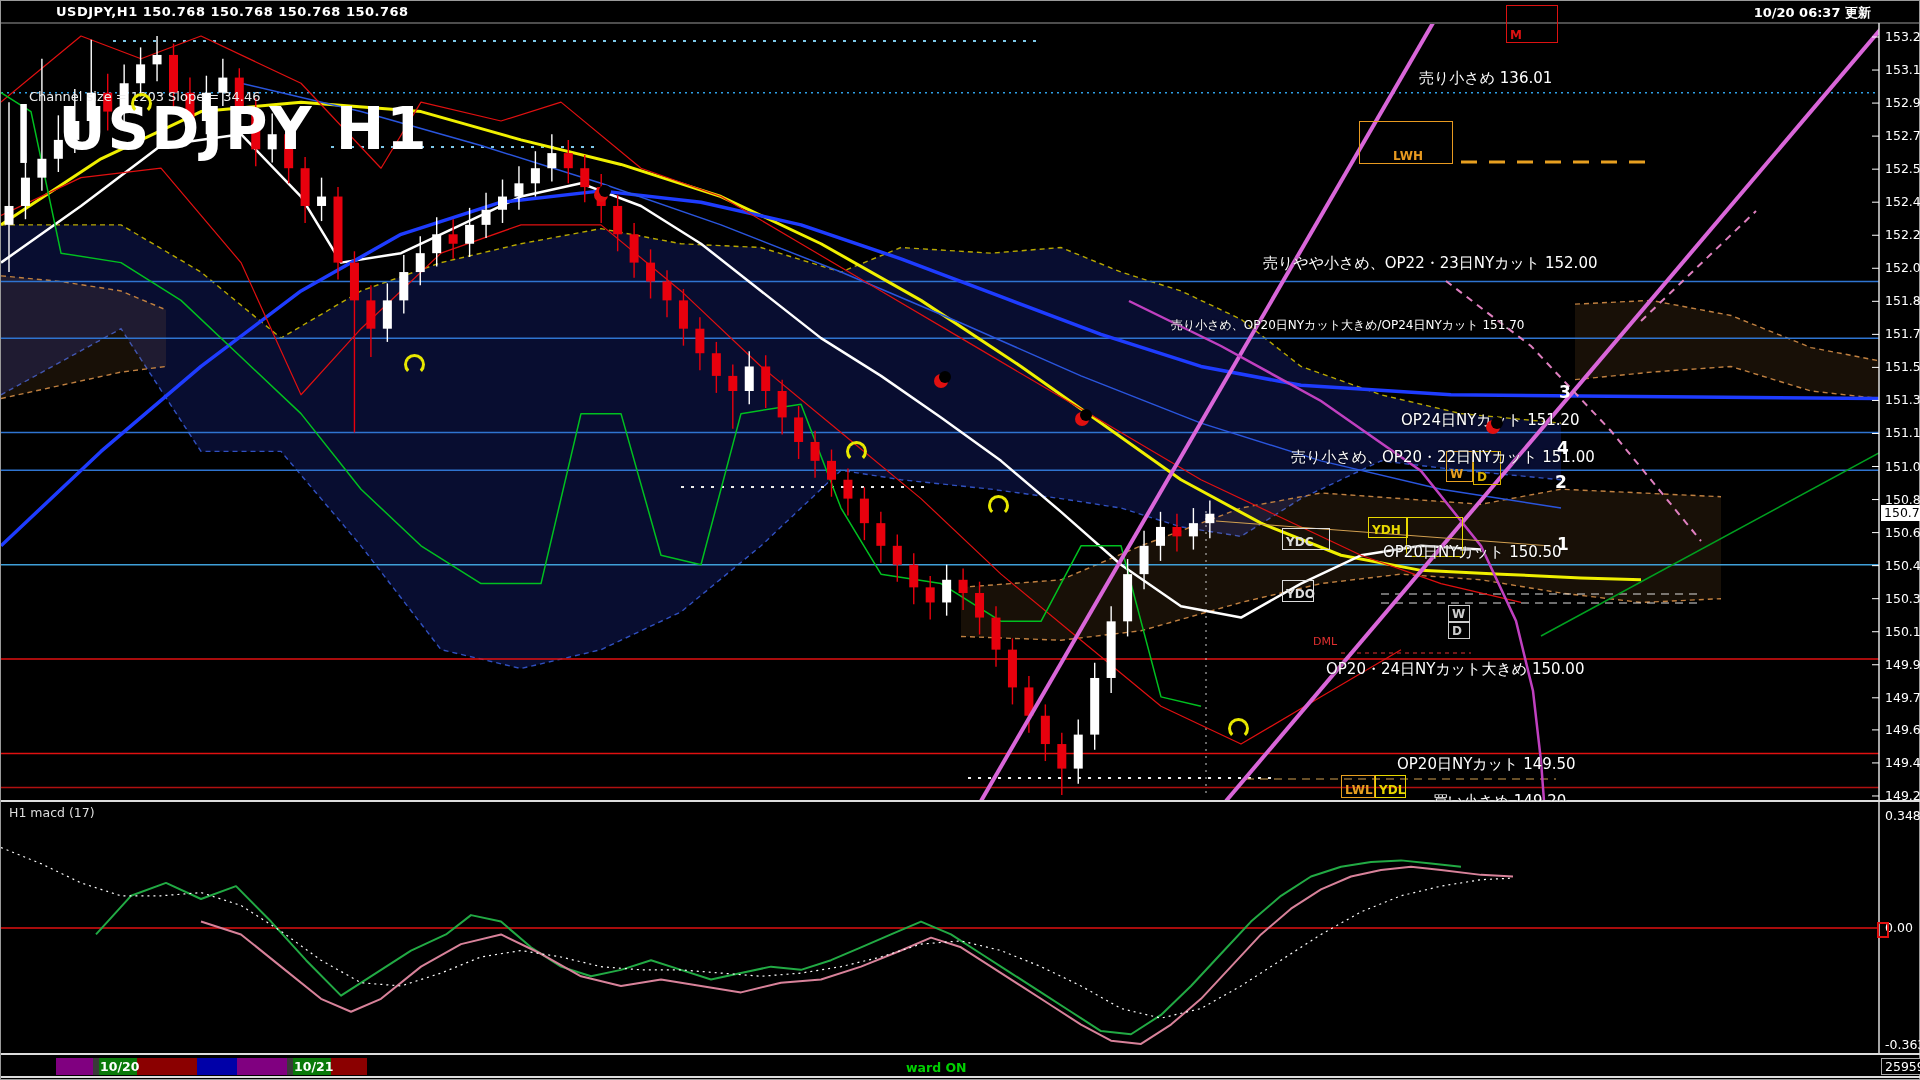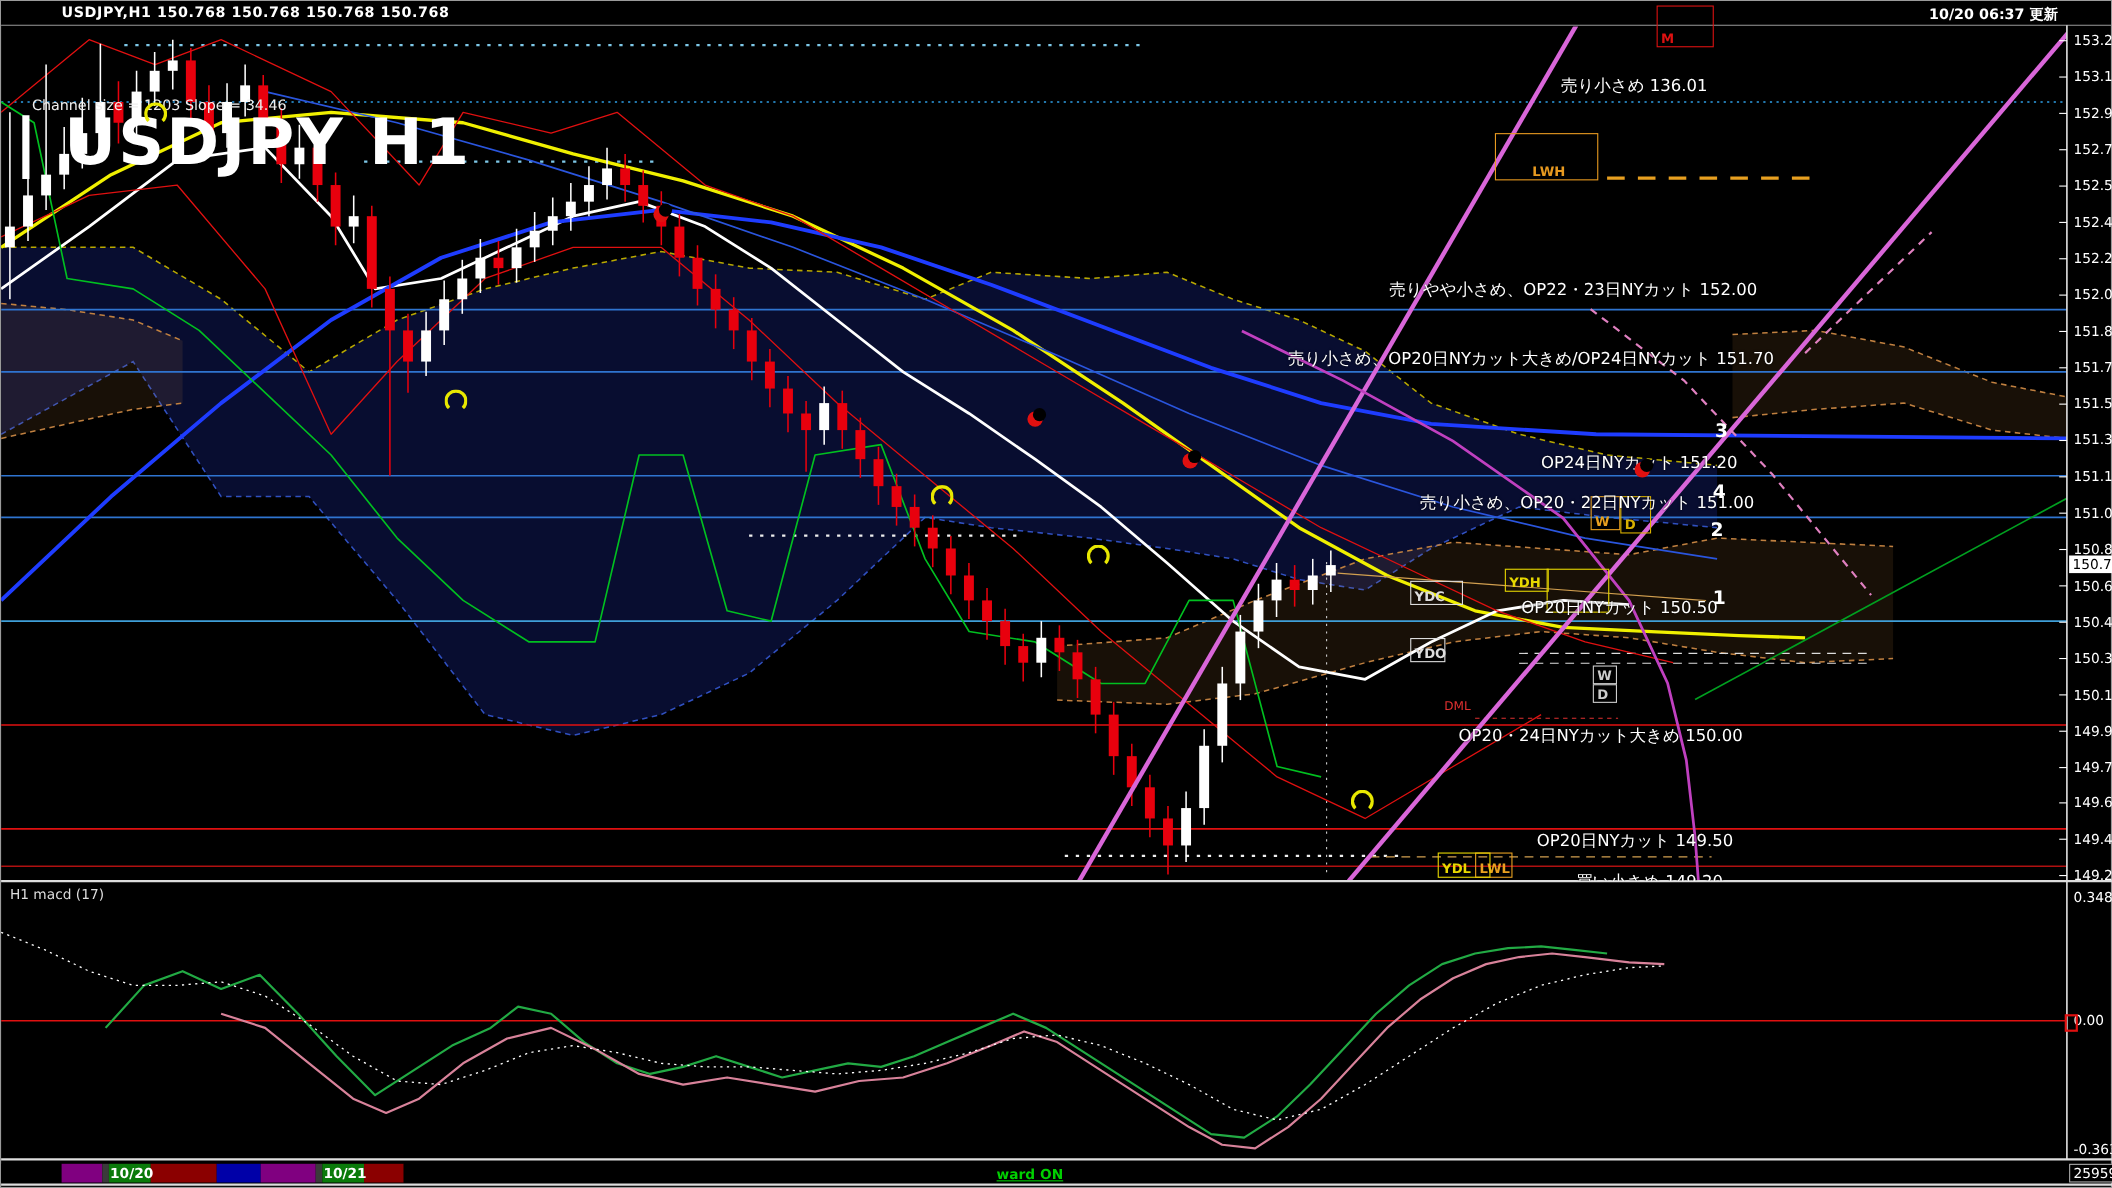--- a/index.html
+++ b/index.html
@@ -279,21 +279,21 @@
           <line x1="1871" y1="728.8959999999977" x2="1878" y2="728.8959999999977" stroke="#fff"></line>
           <line x1="1871" y1="761.9359999999998" x2="1878" y2="761.9359999999998" stroke="#fff"></line>
           <line x1="1871" y1="794.9759999999966" x2="1878" y2="794.9759999999966" stroke="#fff"></line>
         </g>
       </svg>
     <div class="main-clip">
       <div class="watermark">| USDJPY H1</div>
       <div class="channel-info">Channel size = 1203  Slope = 34.46</div>
     <div class="ann" style="left: 1418px; top: 46px; color: rgb(255, 255, 255); font-size: 15px;">売り小さめ 136.01</div>
         <div class="ann" style="left: 1262px; top: 231px; color: rgb(255, 255, 255); font-size: 15px;">売りやや小さめ、OP22・23日NYカット 152.00</div>
-        <div class="ann" style="left: 1170px; top: 294px; color: rgb(255, 255, 255); font-size: 15px;">売り小さめ、OP20日NYカット大きめ/OP24日NYカット 151.70</div>
+        <div class="ann" style="left: 1170px; top: 294px; color: rgb(255, 255, 255); font-size: 12px;">売り小さめ、OP20日NYカット大きめ/OP24日NYカット 151.70</div>
         <div class="ann" style="left: 1400px; top: 388px; color: rgb(255, 255, 255); font-size: 15px;">OP24日NYカット 151.20</div>
         <div class="ann" style="left: 1290px; top: 425px; color: rgb(255, 255, 255); font-size: 15px;">売り小さめ、OP20・22日NYカット 151.00</div>
         <div class="ann" style="left: 1382px; top: 520px; color: rgb(255, 255, 255); font-size: 15px;">OP20日NYカット 150.50</div>
         <div class="ann" style="left: 1325px; top: 637px; color: rgb(255, 255, 255); font-size: 15px; text-align: center;">OP20・24日NYカット大きめ 150.00</div>
         <div class="ann" style="left: 1396px; top: 732px; color: rgb(255, 255, 255); font-size: 15px;">OP20日NYカット 149.50</div>
         <div class="ann" style="left: 1432px; top: 769px; color: rgb(255, 255, 255); font-size: 15px;">買い小さめ 149.20</div>
         <div class="ann" style="left: 1312px; top: 612px; color: rgb(224, 48, 48); font-size: 11px;">DML</div>
       </div>
   <div class="num" style="left: 1558px; top: 381px;">3</div>
       <div class="num" style="left: 1556px; top: 437px;">4</div>
@@ -323,21 +323,21 @@
       </div>
       <div class="box" style="left: 1447px; top: 604px; width: 22px; height: 17px; border-color: rgb(204, 204, 204);">
         <span class="lbl" style="color: rgb(204, 204, 204);">W</span>
       </div>
       <div class="box" style="left: 1447px; top: 621px; width: 22px; height: 17px; border-color: rgb(204, 204, 204);">
         <span class="lbl" style="color: rgb(204, 204, 204);">D</span>
       </div>
       <div class="box" style="left: 1340px; top: 774px; width: 34px; height: 23px; border-color: rgb(232, 160, 32);">
         <span class="lbl" style="color: rgb(232, 160, 32);">LWL</span>
       </div>
-      <div class="box" style="left: 1306px; top: 774px; width: 48px; height: 23px; border-color: rgb(232, 216, 0); text-decoration: underline;">
+      <div class="box" style="left: 1374px; top: 774px; width: 31px; height: 23px; border-color: rgb(232, 216, 0); text-decoration: underline;">
         <span class="lbl" style="color: rgb(232, 216, 0);">YDL</span>
       </div>
       <div class="moon-y" style="left: 130px; top: 92px;"></div>
       <div class="moon-y" style="left: 403px; top: 353px;"></div>
       <div class="moon-y" style="left: 845px; top: 440px;"></div>
       <div class="moon-y" style="left: 987px; top: 494px;"></div>
       <div class="moon-y" style="left: 1227px; top: 717px;"></div>
       <div class="moon-r" style="left: 593px; top: 187px;">
         <i></i>
       </div>
@@ -387,15 +387,15 @@
       <div class="tl-seg" style="left: 98px; width: 38px; background: rgb(10, 122, 10);"></div>
       <div class="tl-seg" style="left: 136px; width: 60px; background: rgb(139, 0, 0);"></div>
       <div class="tl-seg" style="left: 196px; width: 40px; background: rgb(0, 0, 168);"></div>
       <div class="tl-seg" style="left: 236px; width: 50px; background: rgb(128, 0, 128);"></div>
       <div class="tl-seg" style="left: 286px; width: 6px; background: rgb(58, 58, 58);"></div>
       <div class="tl-seg" style="left: 292px; width: 38px; background: rgb(10, 122, 10);"></div>
       <div class="tl-seg" style="left: 330px; width: 36px; background: rgb(139, 0, 0);"></div>
       <div class="tl-seg" style="left: 366px; width: 1512px; background: rgb(0, 0, 0);"></div>
       <div class="tl-date" style="left: 99px;">10/20</div>
       <div class="tl-date" style="left: 293px;">10/21</div>
-      <div class="tl-status" style="left: 905px; color: rgb(0, 208, 0); text-decoration: underline;">ward ON</div>
+      <div class="tl-status" style="left: 905px; color: rgb(0, 208, 0);">ward ON</div>
     </div>
 </div>
 
 </body></html>

